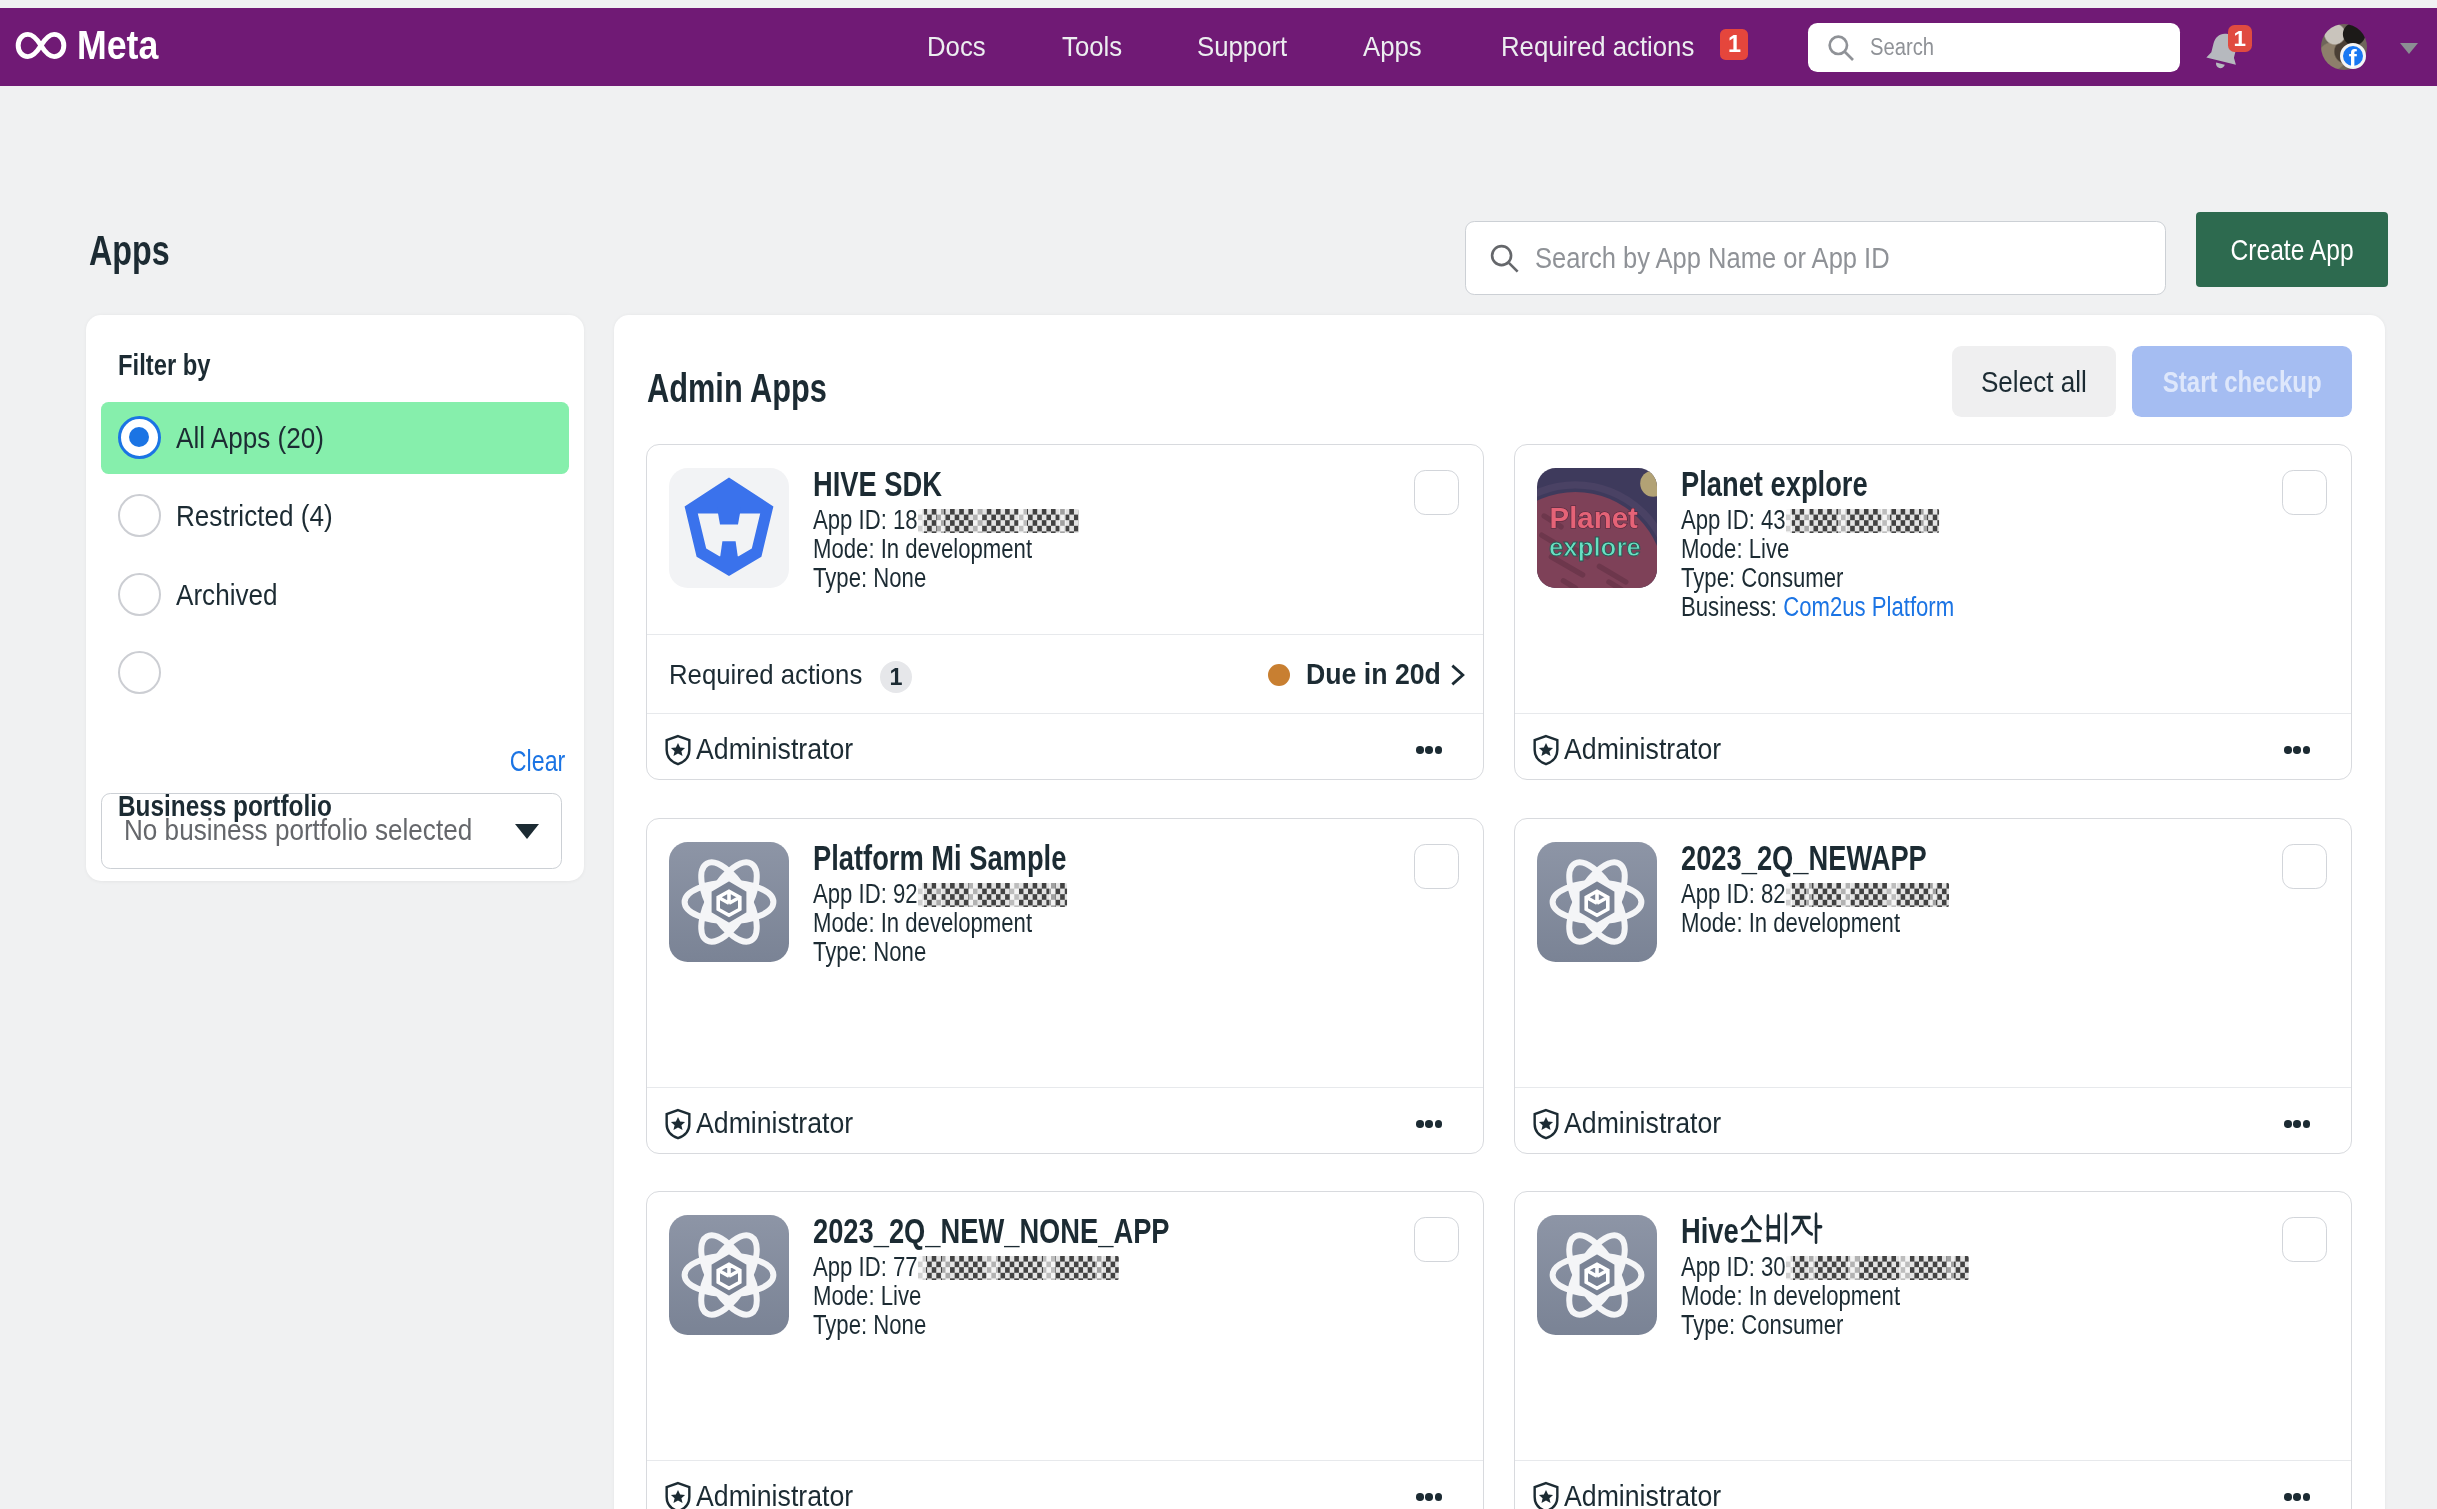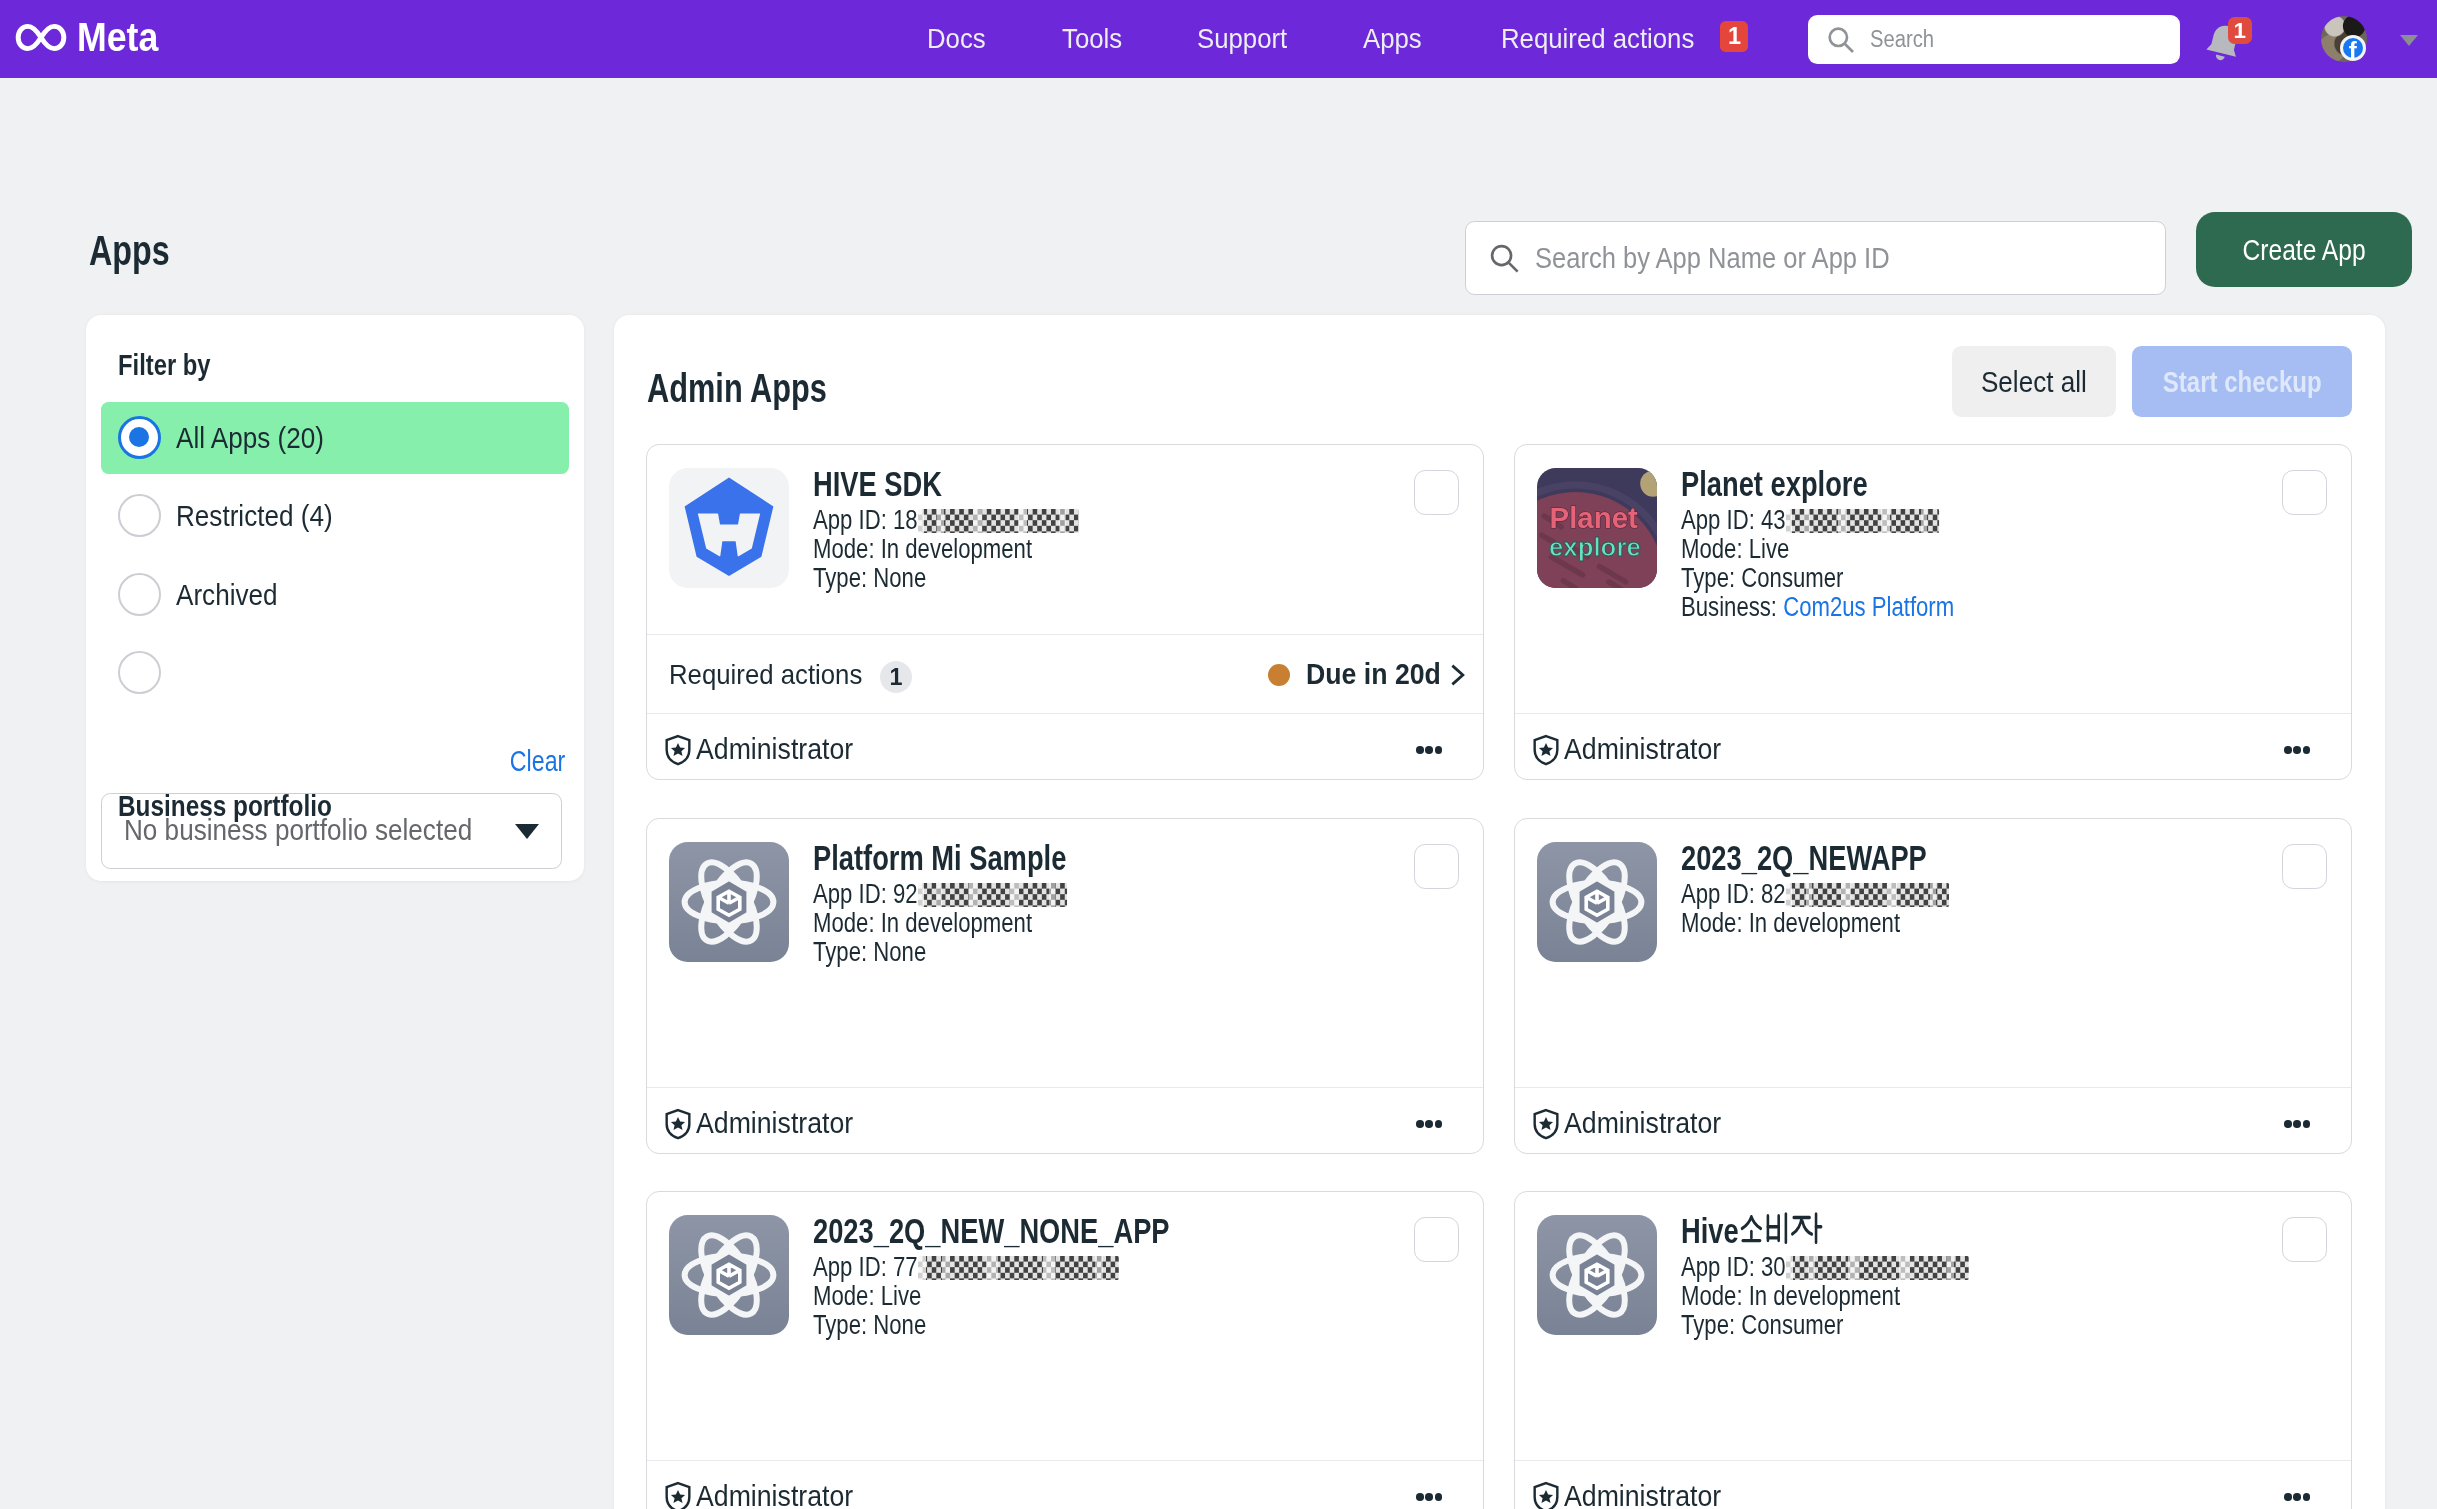--- a/index.html
+++ b/index.html
@@ -1,20 +1,20 @@
 <!DOCTYPE html>
 <html style="font-size:15px"><head>
 <meta charset="utf-8">
 <style>
 * { box-sizing: border-box; margin: 0; padding: 0; }
 html,body { width:2438px; height:1509px; overflow:hidden; }
 body { font-family:"Liberation Sans", sans-serif; background:#f0f1f2; color:#1c2b33; position:relative; }
 
 
-#nav { position:absolute; left:0; top:0; width:2438px; height:78px; background:#6d28d9; }
+#nav { position:absolute; left:0; top:8px; width:2438px; height:78px; background:#701a75; }
 #logo { position:absolute; left:13px; top:14px; display:flex; align-items:center; }
 #logo svg { display:block; }
 #logo .metaword { color:#fff; font-size:41px; font-weight:bold; letter-spacing:0px; margin-left:7.5px; }
 .navlink { position:absolute; top:0; height:78px; line-height:78px; color:#eceef0; font-size:28px; white-space:nowrap; }
 .navbadge { display:inline-block; background:#e5463c; color:#fff; font-size:23.4px; font-weight:bold; border-radius:5.6px; padding:2.8px 7.5px; vertical-align:3.7px; margin-left:9.3px; line-height:26px; }
 #navsearch { position:absolute; left:1808px; top:15px; width:372px; height:49px; background:#fff; border-radius:9.3px; display:flex; align-items:center; }
 #navsearch .ph { color:#8f9297; font-size:23px; margin-left:13px; }
 #bellwrap { position:absolute; left:2202px; top:13px; width:75px; height:56px; }
 #bellwrap svg { margin-top:7.5px; transform:rotate(14deg); }
 #bellbadge { position:absolute; left:26px; top:3.7px; background:#e04b40; color:#fff; font-size:22.4px; font-weight:bold; border-radius:6.5px; padding:1.9px 5.6px; line-height:24px; }
@@ -24,21 +24,21 @@
               radial-gradient(circle at 55% 60%, #4a3f35 0 30%, rgba(0,0,0,0) 34%),
               radial-gradient(circle at 25% 70%, #8d7f6b 0 28%, rgba(0,0,0,0) 31%),
               #6e655a; }
 #fbbadge { position:absolute; left:18.7px; top:18.7px; width:26px; height:26px; border-radius:50%; background:#1877f2; border:3.7px solid #f4f4f4; color:#fff; font-weight:bold; font-size:24px; text-align:center; line-height:25px; }
 #caret { position:absolute; left:2400px; top:35px; width:0; height:0; border-left:9.3px solid transparent; border-right:9.3px solid transparent; border-top:11.2px solid #8b8e93; }
 
 
 #appsTitle { position:absolute; left:89px; top:226px; font-size:43px; font-weight:bold; }
 #bigSearch { position:absolute; left:1465px; top:221px; width:701px; height:74px; background:#fff; border:1.9px solid #ccd0d5; border-radius:9.3px; display:flex; align-items:center; }
 #bigSearch .ph { color:#8f9297; font-size:29px; margin-left:13px; }
-#createApp { position:absolute; left:2196px; top:212px; width:216px; height:75px; background:#2d6a4f; border-radius:19px; color:#fff; font-size:30px; text-align:center; line-height:75px; }
+#createApp { position:absolute; left:2196px; top:212px; width:192px; height:75px; background:#2d6a4f; border-radius:4px; color:#fff; font-size:30px; text-align:center; line-height:75px; }
 
 
 #filter { position:absolute; left:86px; top:315px; width:498px; height:566px; background:#fff; border-radius:15px; box-shadow:0 0.9px 3.7px rgba(0,0,0,.05); }
 #filter .ftitle { position:absolute; left:32px; top:34px; font-size:29px; font-weight:bold; }
 .frow { position:absolute; left:15px; width:468px; height:72px; border-radius:7.5px; }
 .frow.sel { background:#86efac; }
 .radio { position:absolute; left:17px; top:14px; width:43px; height:43px; border-radius:50%; border:2.8px solid #ccced3; background:#fff; }
 .radio.on { border:3.7px solid #1b74e4; }
 .radio.on::after { content:""; position:absolute; left:7.5px; top:7.5px; width:20.5px; height:20.5px; border-radius:50%; background:#1b74e4; }
 .frow .lbl { position:absolute; left:75px; top:0; height:72px; line-height:72px; font-size:29px; }

